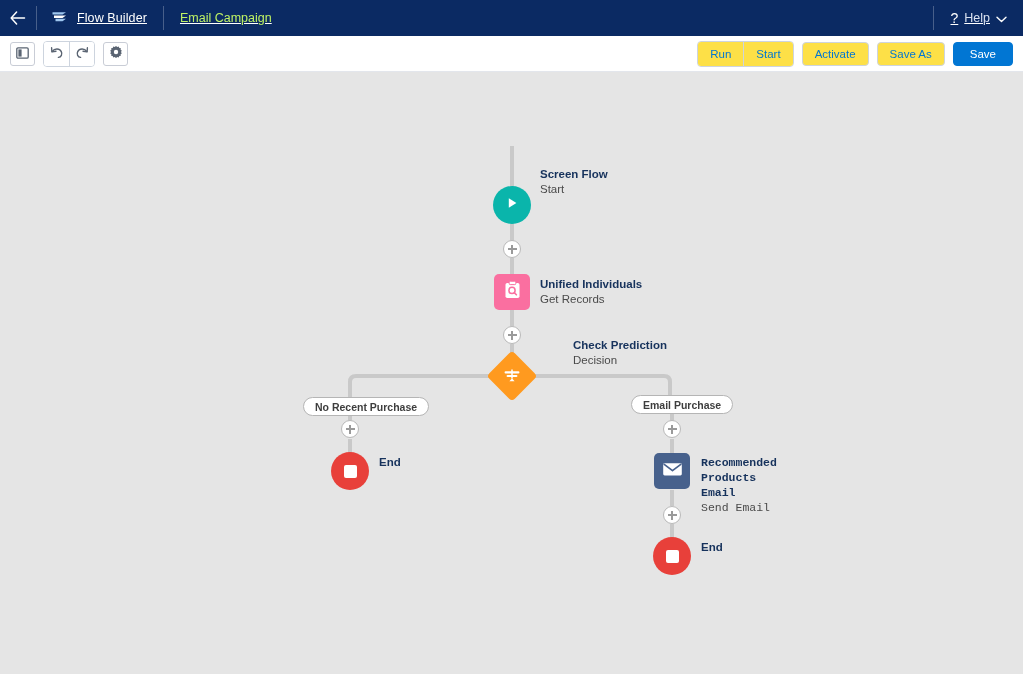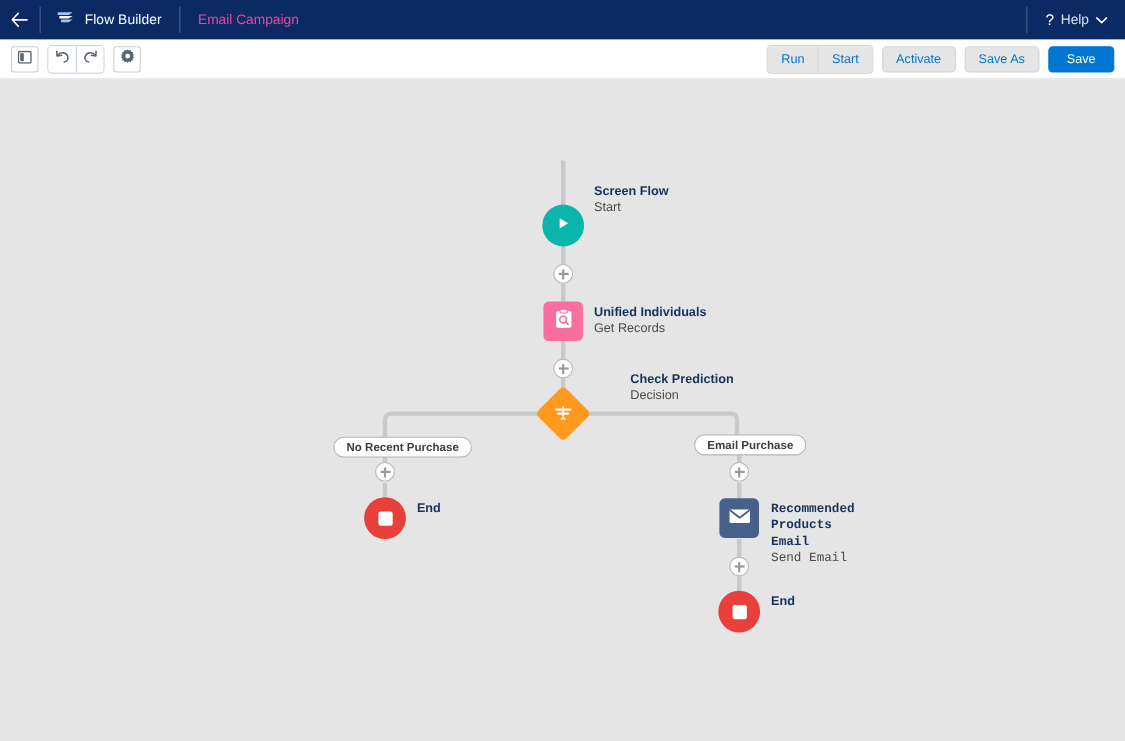--- a/index.html
+++ b/index.html
@@ -11,20 +11,21 @@
   }
 
   
   .header {
     height: 36px;
     background: #0b2a63;
     display: flex;
     align-items: stretch;
     color: #ffffff;
     position: relative;
+    text-decoration: underline;
   }
   .hdr-back {
     width: 36px;
     display: flex; align-items: center; justify-content: center;
     cursor: pointer;
   }
   .hdr-back svg { display: block; }
   .hdr-divider {
     width: 1px; background: rgba(255,255,255,0.25);
     margin: 6px 0;
@@ -36,21 +37,21 @@
   }
   .hdr-app-label {
     font-size: 12.5px;
     letter-spacing: .1px;
     color: #ffffff;
   }
   .hdr-title {
     display: flex; align-items: center;
     padding: 0 16px;
     font-size: 12.5px;
-    color: #ec4899;
+    color: #bef264;
   }
   .hdr-spacer { flex: 1; }
   .hdr-help {
     display: flex; align-items: center; gap: 6px;
     padding: 0 16px;
     cursor: pointer;
   }
   .hdr-help-q { font-size: 14px; color: #ffffff; font-weight: 400;}
   .hdr-help-label { font-size: 12.5px; color: #d8e0ef; }
 
@@ -84,21 +85,21 @@
     background: #fff;
   }
   .btn-group .tbtn { border: none; border-radius: 0; }
   .btn-group .tbtn + .tbtn { border-left: 1px solid #cdd4de; }
 
   .tbtn {
     height: 24px;
     padding: 0 12px;
     border: 1px solid #cdd4de;
     border-radius: 4px;
-    background: #e5e5e5;
+    background: #fde047;
     color: #0176d3;
     font-size: 11.5px;
     font-family: "Liberation Sans", sans-serif;
     cursor: pointer;
     display: flex; align-items: center; justify-content: center;
     white-space: nowrap;
   }
   .tbtn.primary {
     background: #0176d3;
     border-color: #0176d3;

